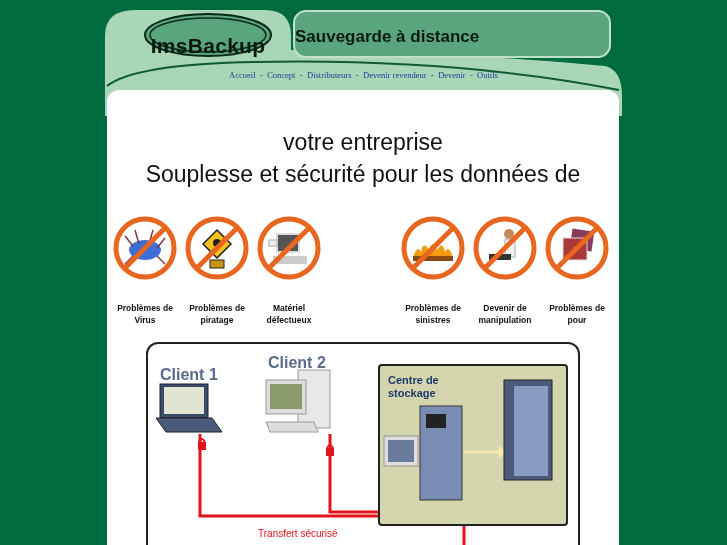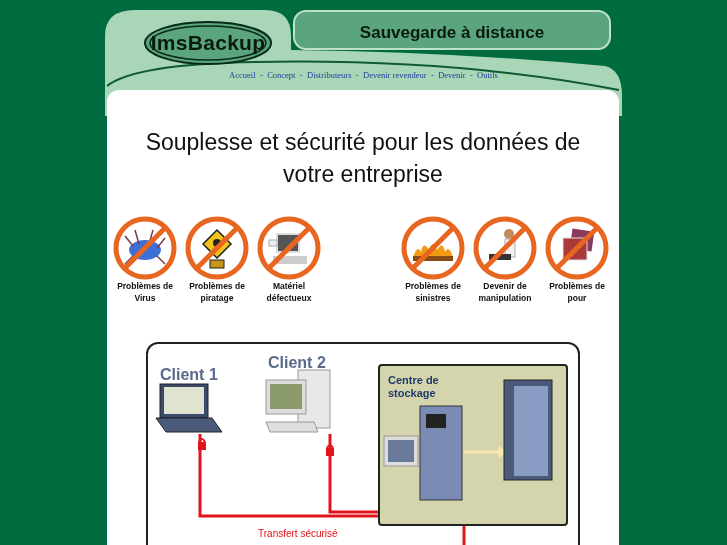--- a/index.html
+++ b/index.html
@@ -1,31 +1,31 @@
 <!DOCTYPE html>
 <html><head>
 <meta charset="utf-8">
 <style>
   html,body{margin:0;padding:0;}
   body{width:727px;height:545px;overflow:hidden;background:#006b3f;font-family:"Liberation Sans",sans-serif;position:relative;}
   .frame{position:absolute;left:105px;top:6px;width:517px;height:560px;}
   .header-bg{position:absolute;left:0;top:0;width:517px;height:110px;}
-  .logo{position:absolute;left:38px;top:14px;width:130px;height:46px;display:flex;align-items:center;justify-content:center;}
+  .logo{position:absolute;left:38px;top:6px;width:130px;height:46px;display:flex;align-items:flex-end;justify-content:center;}
   .logo span{position:relative;font-weight:bold;font-size:21px;color:#0a1a10;letter-spacing:0.3px;}
-  .tagline{position:absolute;left:188px;top:4px;width:318px;height:40px;background:#5aa57e;border:2px solid #bfe0c9;border-radius:13px;box-sizing:border-box;display:flex;align-items:center;justify-content:center;}
+  .tagline{position:absolute;left:188px;top:4px;width:318px;height:48px;background:#5aa57e;border:2px solid #bfe0c9;border-radius:13px;box-sizing:border-box;display:flex;align-items:center;}
   .tagline span{font-weight:bold;font-size:17px;color:#0b1a11;margin-top:5px;}
   .nav{position:absolute;left:0;top:64px;width:517px;text-align:center;font-size:8.5px;color:#1a3f9c;}
   .nav a{color:#1a3f9c;text-decoration:none;font-family:Liberation Serif, serif;}
   .nav .sep{color:#1a3f9c;margin:0 2px;}
   .content{position:absolute;left:2px;top:84px;width:512px;height:480px;background:#fff;border-radius:12px 12px 0 0;}
   .title{position:absolute;left:0;top:36px;width:512px;text-align:center;font-size:23px;line-height:32px;color:#111;}
   .icons{position:absolute;left:0;top:126px;width:512px;height:100px;}
   .ico{position:absolute;top:0;width:72px;text-align:center;}
   .ico .pic{position:relative;width:64px;height:64px;margin:0 auto;}
-  .ico .lbl{font-size:8.5px;font-weight:bold;color:#111;line-height:12px;margin-top:0;}
+  .ico .lbl{font-size:8.5px;font-weight:bold;color:#111;line-height:12px;margin-top:22px;}
   .diagram{position:absolute;left:39px;top:252px;width:434px;height:230px;border:2px solid #222;border-radius:12px;box-sizing:border-box;}
   .store{position:absolute;left:230px;top:20px;width:190px;height:162px;background:#d5d5ad;border:2px solid #222;border-radius:4px;box-sizing:border-box;}
   .dlabel{position:absolute;font-weight:bold;font-size:16px;color:#5a6a8a;}
   .slabel{position:absolute;left:8px;top:8px;font-weight:bold;font-size:11px;color:#1e3a6a;line-height:13px;}
   .transfer{position:absolute;left:110px;top:184px;font-size:10px;color:#e0141a;}
 </style>
 </head>
 <body>
 
 <div class="frame">
@@ -55,22 +55,22 @@
     <span class="sep">-</span>
     <a href="#">Devenir revendeur</a>
     <span class="sep">-</span>
     <a href="#">Devenir</a>
     <span class="sep">-</span>
     <a href="#">Outils</a>
   </div>
 
   <div class="content">
     <div class="title">
+      <div>votre entreprise</div>
       <div>Souplesse et sécurité pour les données de</div>
-      <div>votre entreprise</div>
     </div>
 
     <div class="icons">
 
       <div class="ico" style="left:2px;">
         <div class="pic">
           <svg width="64" height="64" viewBox="0 0 64 64">
             <ellipse cx="32" cy="34" rx="16" ry="10" fill="#3e6fd6"></ellipse>
             <g stroke="#7a3a4a" stroke-width="1.5">
                 <line x1="20" y1="30" x2="12" y2="20"></line>

